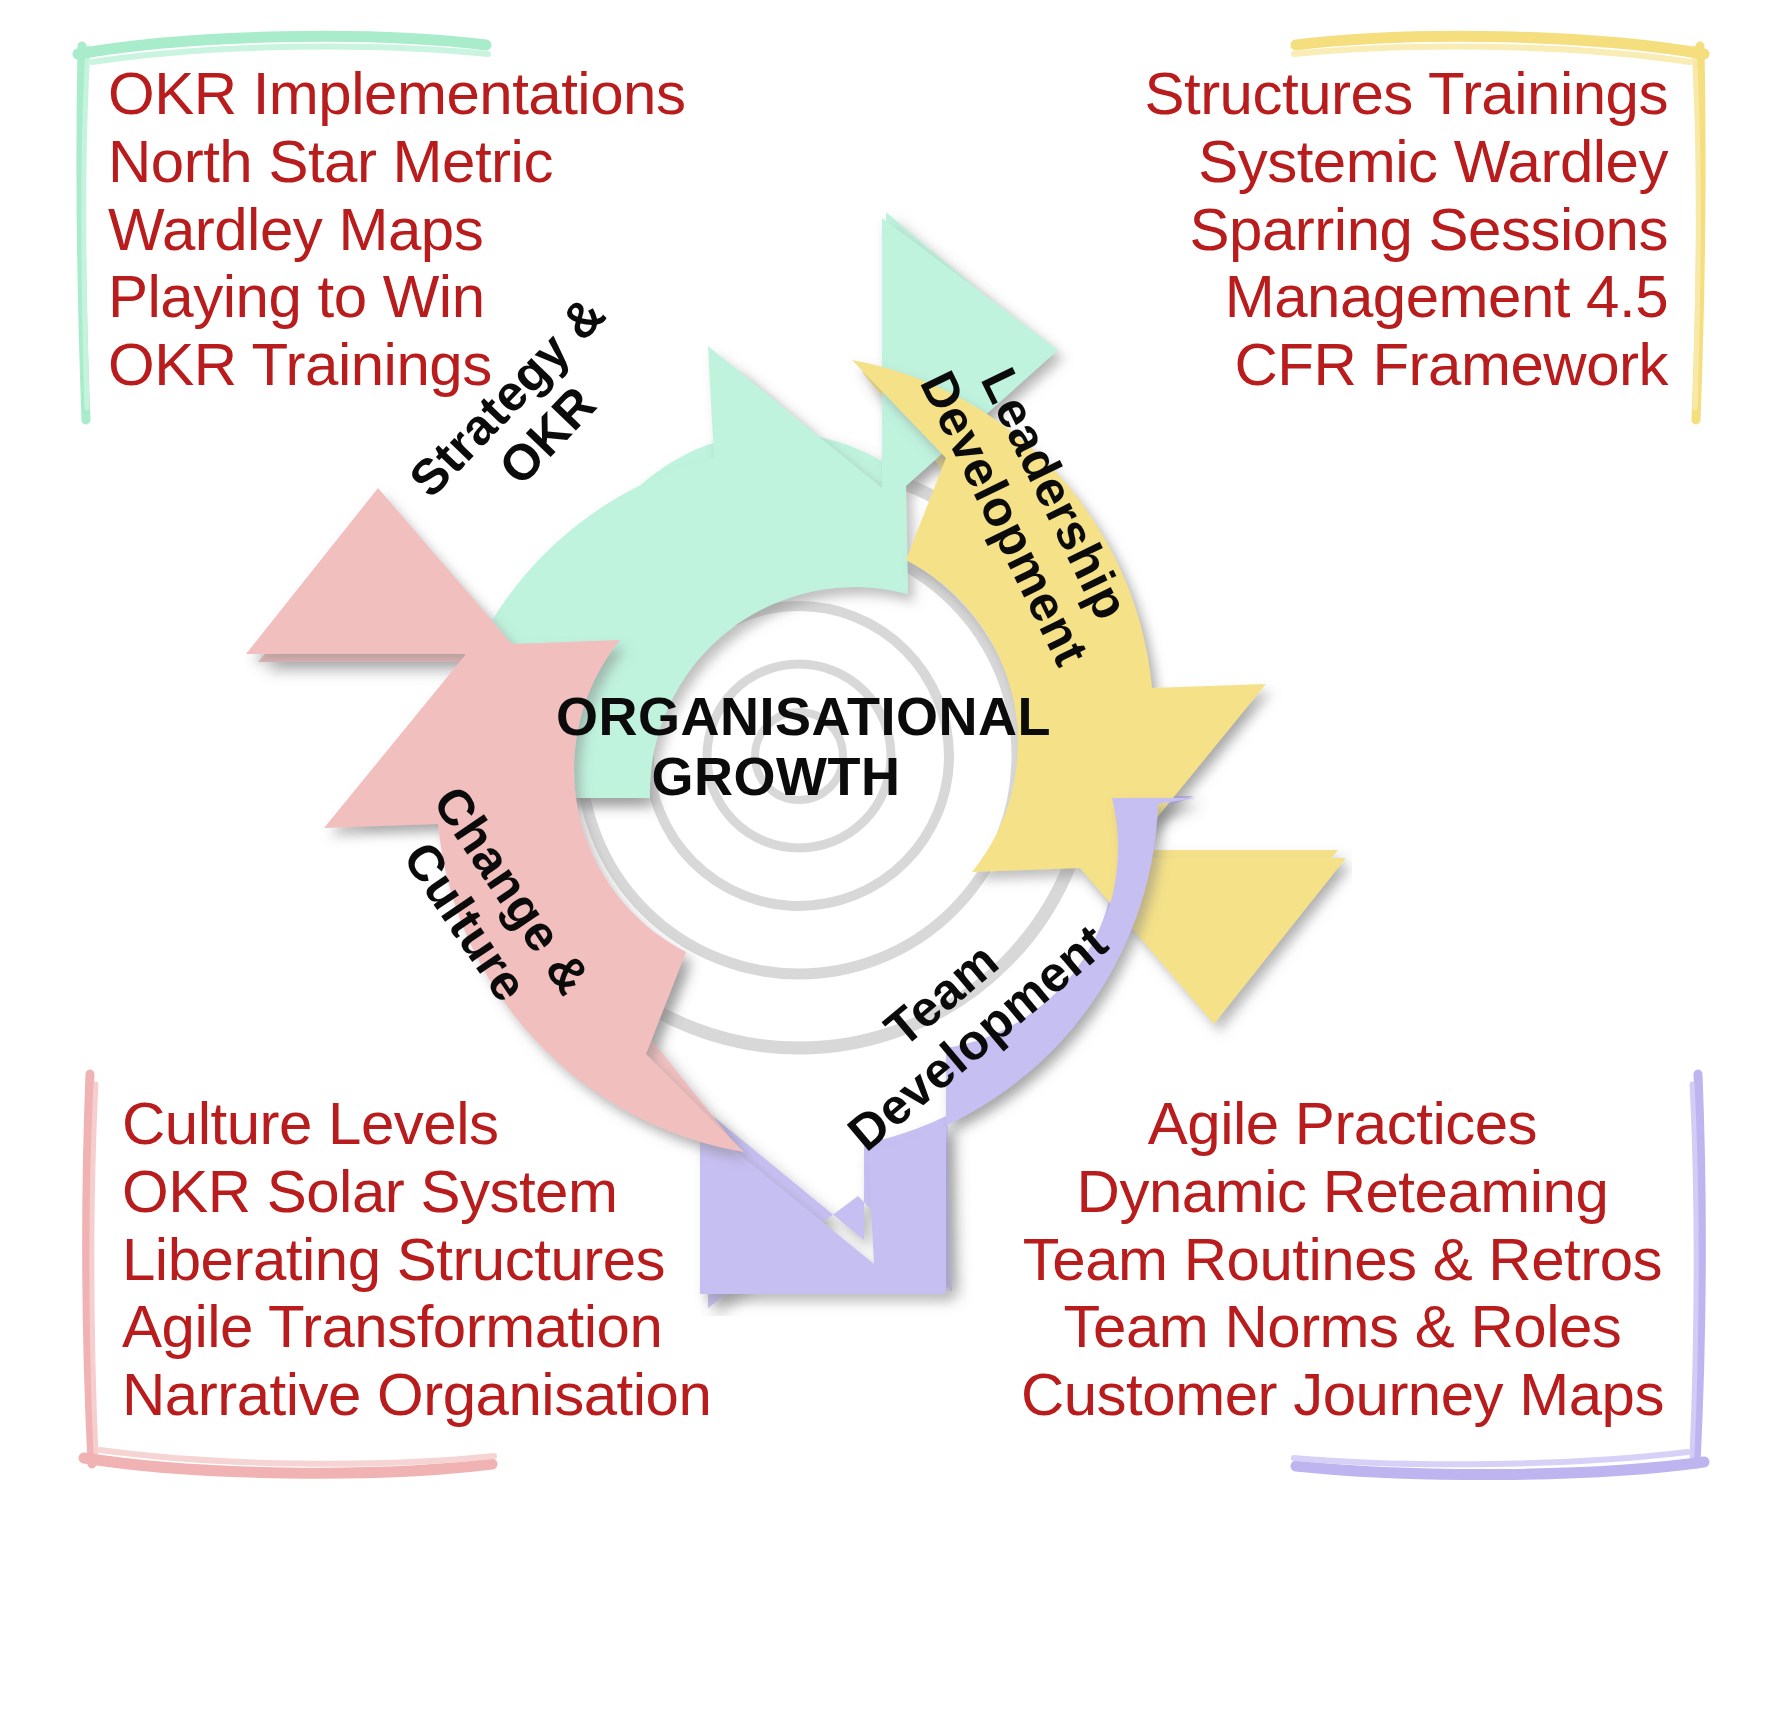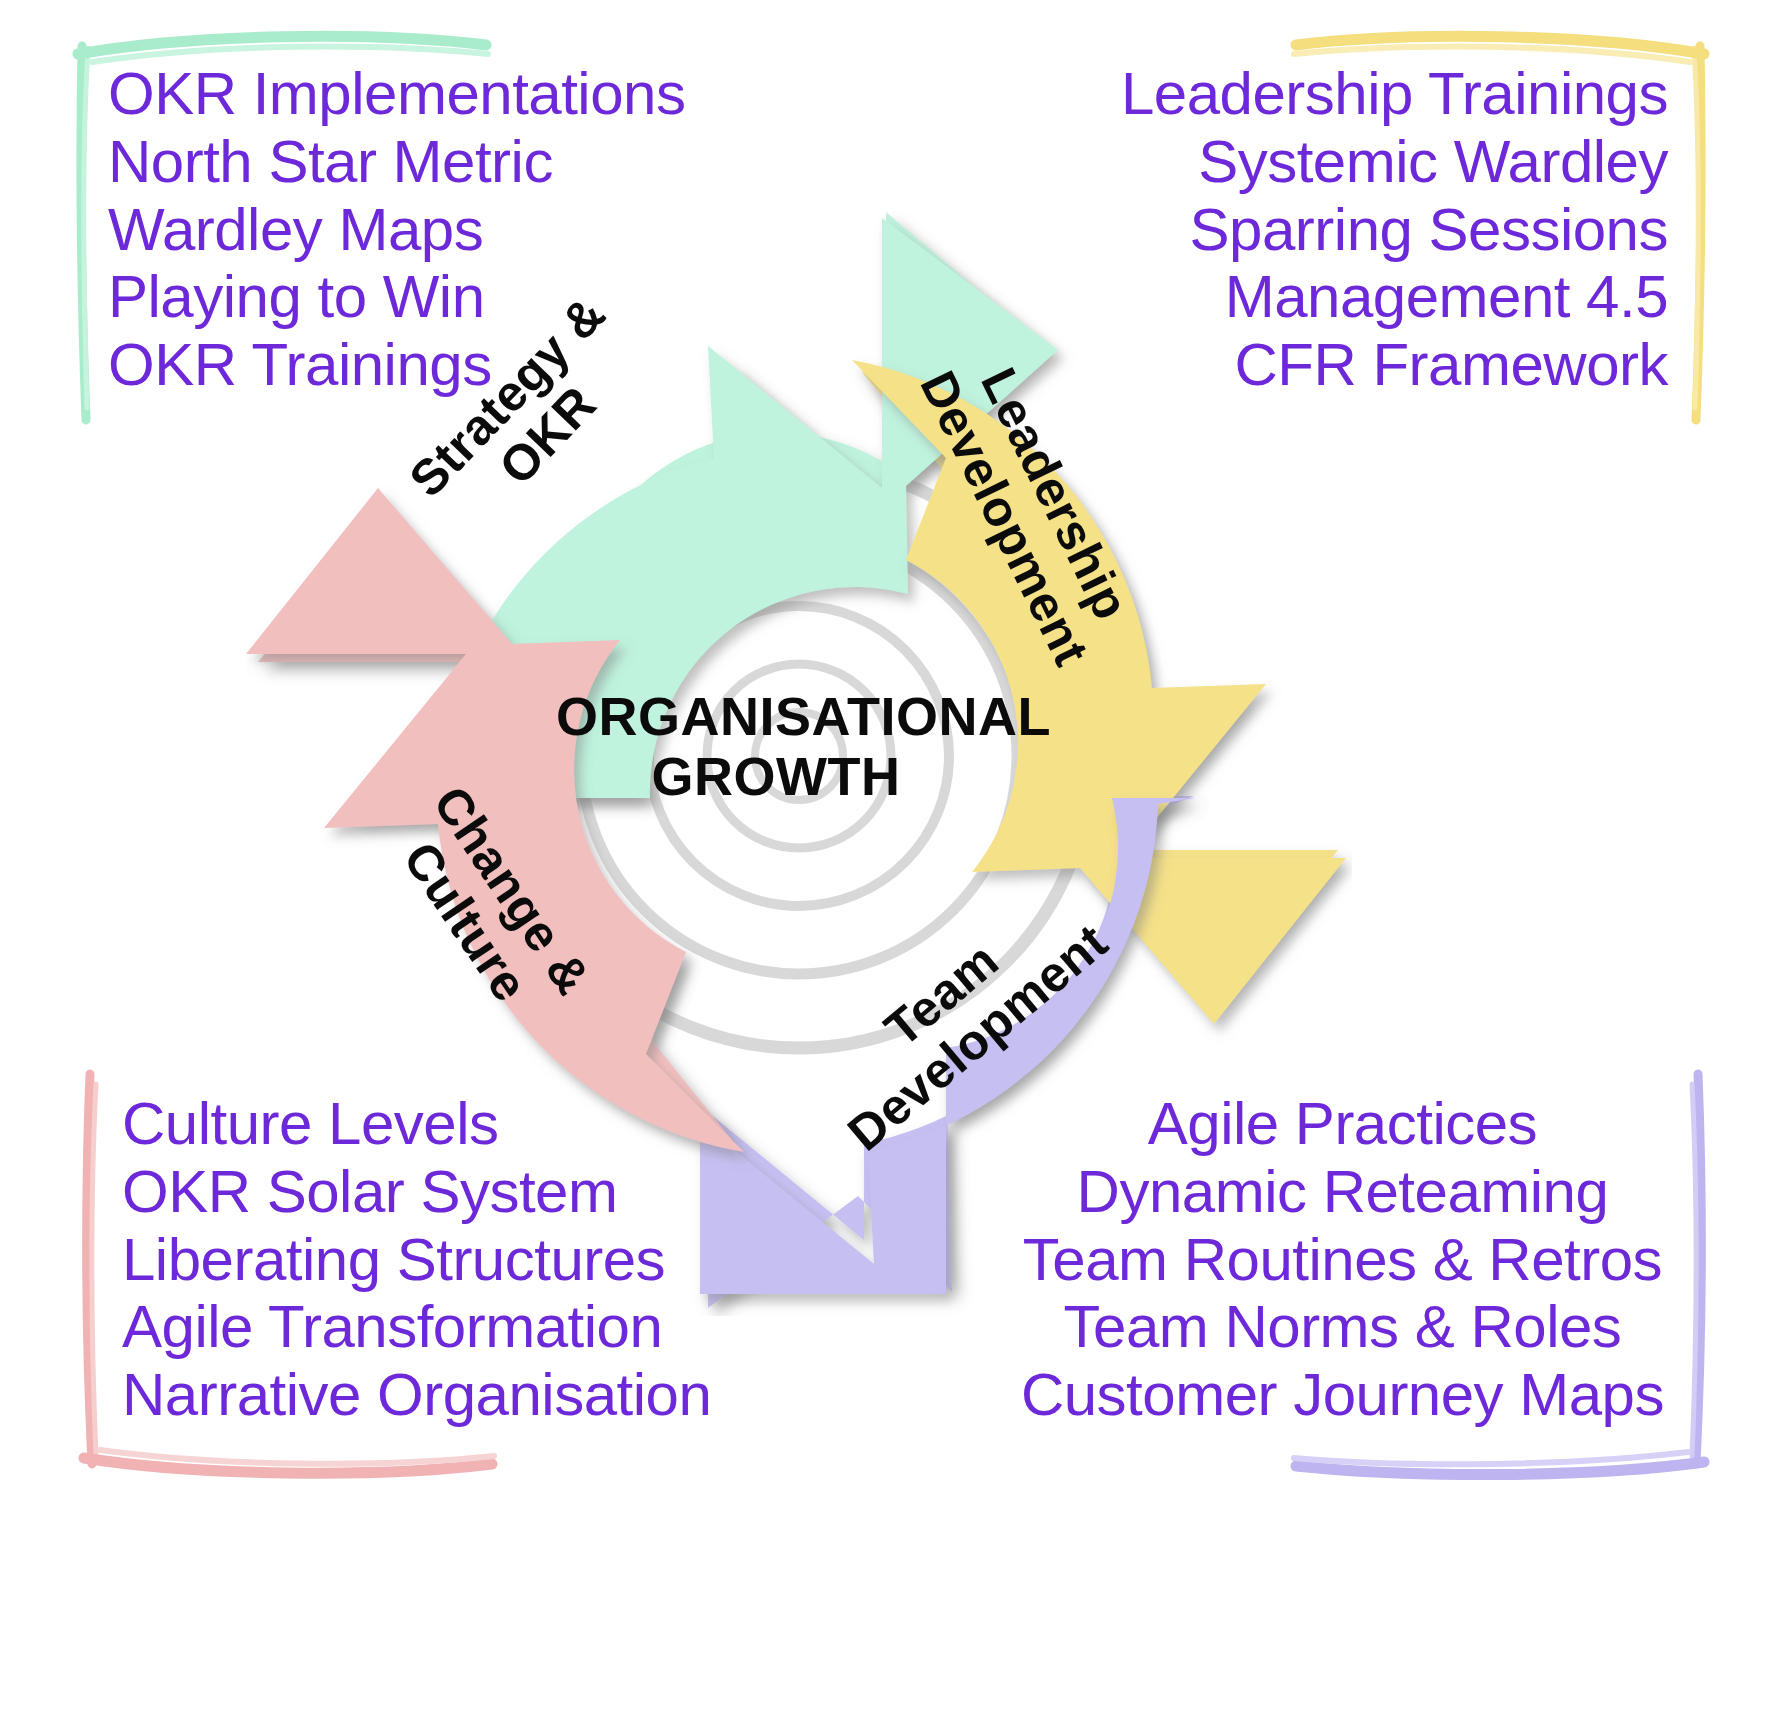--- a/index.html
+++ b/index.html
@@ -15,21 +15,21 @@
     position: relative;
     width: 1772px;
     height: 1718px;
     background: #ffffff;
     overflow: hidden;
   }
 
   
   .list-block {
     position: absolute;
-    color: #6d28d9;
+    color: #b91c1c;
     font-family: "Liberation Sans", sans-serif;
     font-size: 60px;
     line-height: 1.13;
     font-weight: 400;
     letter-spacing: -0.5px;
     white-space: nowrap;
     z-index: 6;
   }
   .list-block .row { display: block; }
 
@@ -316,21 +316,21 @@
 
   <div class="list-block" id="list-top-left">
     <span class="row">OKR Implementations</span>
     <span class="row">North Star Metric</span>
     <span class="row">Wardley Maps</span>
     <span class="row">Playing to Win</span>
     <span class="row">OKR Trainings</span>
   </div>
 
   <div class="list-block" id="list-top-right">
-    <span class="row">Leadership Trainings</span>
+    <span class="row">Structures Trainings</span>
     <span class="row">Systemic Wardley</span>
     <span class="row">Sparring Sessions</span>
     <span class="row">Management 4.5</span>
     <span class="row">CFR Framework</span>
   </div>
 
   <div class="list-block" id="list-bottom-left">
     <span class="row">Culture Levels</span>
     <span class="row">OKR Solar System</span>
     <span class="row">Liberating Structures</span>

